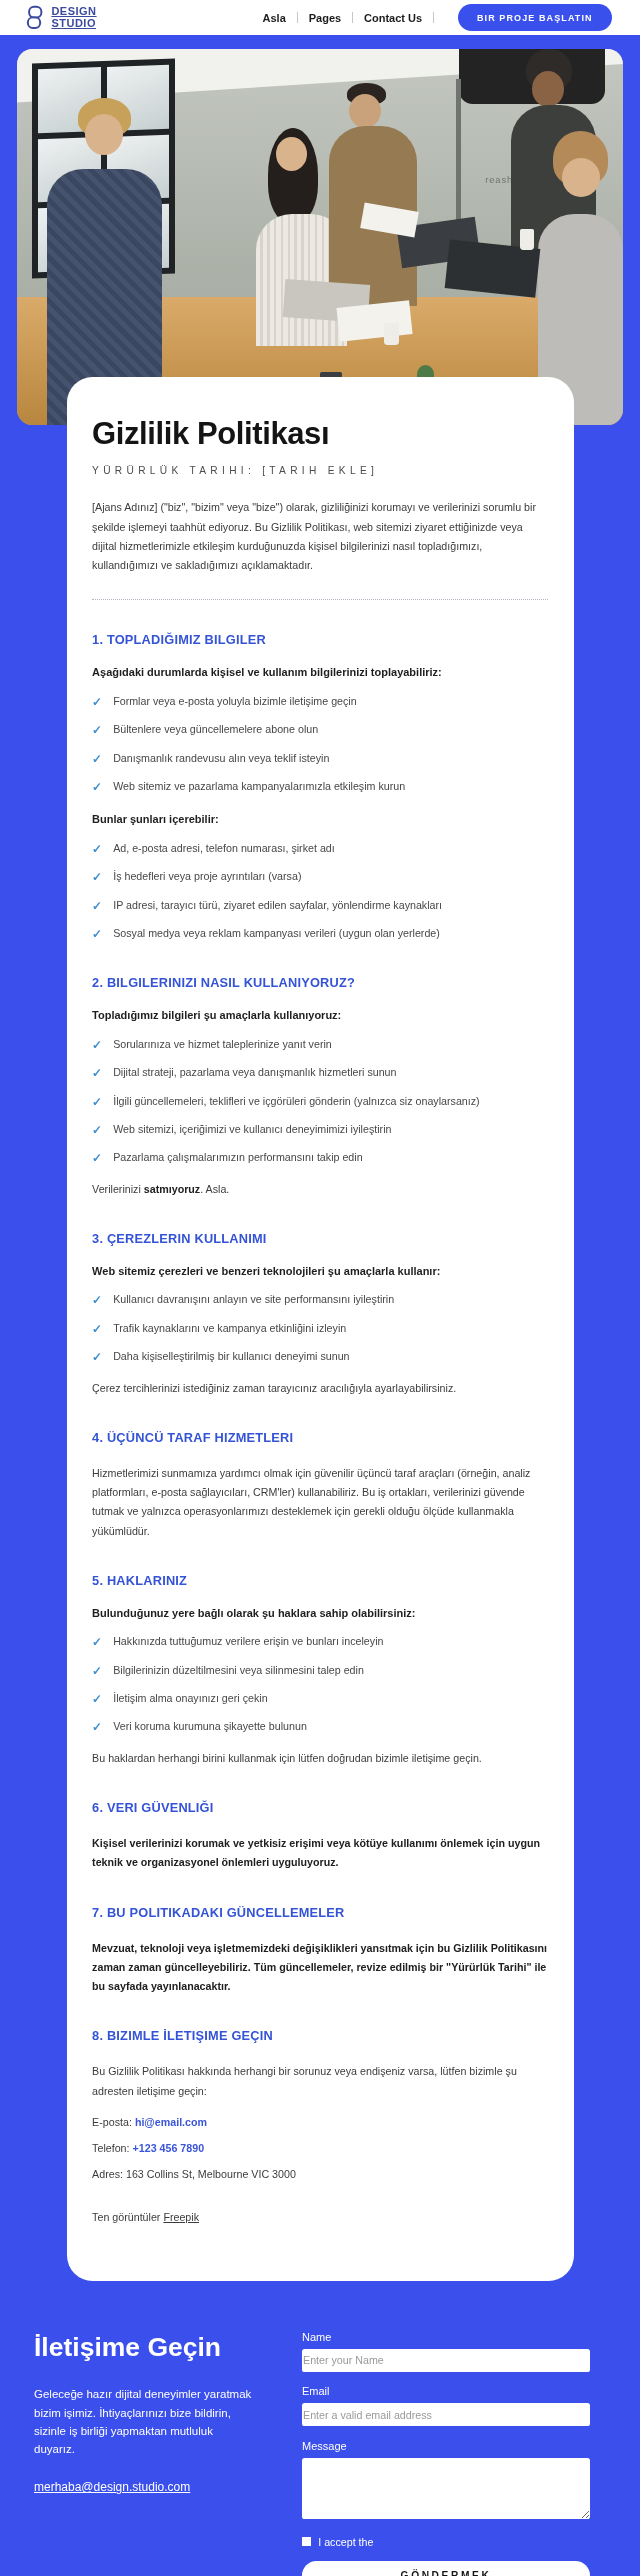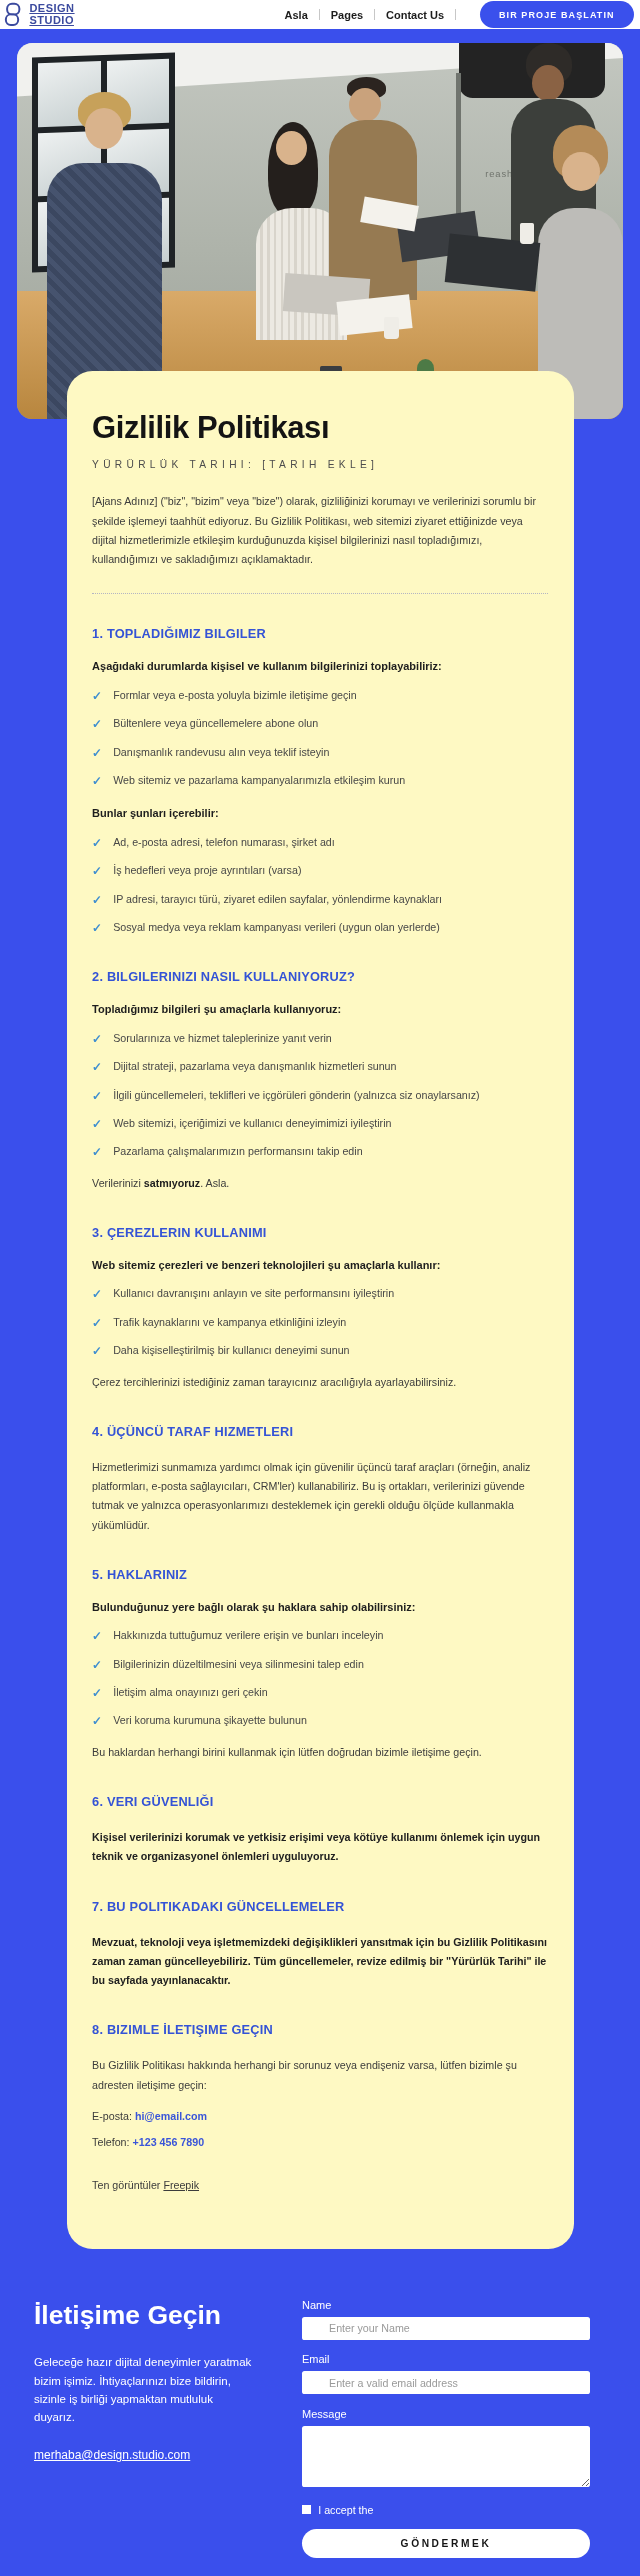--- a/index.html
+++ b/index.html
@@ -1,20 +1,20 @@
 <!DOCTYPE html>
 <html lang="tr" style="font-size:13.7px"><head>
 <meta charset="utf-8">
 <style>
   * { box-sizing: border-box; }
   html,body { margin:0; padding:0; }
   body { width:640px; font-family:"Liberation Sans", sans-serif; background:#fff; }
 
   
-  .header { height:29px; display:flex; align-items:center; padding:0 3px; background:#fff; }
+  .header { height:35px; display:flex; align-items:center; padding:0 25px; background:#fff; }
   .brand { display:flex; align-items:center; gap:5.1px; color:#3b4a9e; }
   .brand svg { display:block; }
   .brand-text { font-size:11px; font-weight:700; line-height:1.08; letter-spacing:0.5px; }
   .nav { margin-left:auto; display:flex; align-items:center; gap:11px; font-size:11px; font-weight:700; color:#1c1c1c; }
   .nav a { color:#1c1c1c; text-decoration:none; }
   .nav-sep { width:0.9px; height:11px; background:#c7c7c7; }
   .cta-btn { margin-left:24px; margin-right:3.4px; background:#3a50ec; color:#fff; border:none; border-radius:13.7px; height:26.5px; padding:0 19px; font-size:9px; font-weight:700; letter-spacing:1.1px; font-family:inherit; cursor:pointer; }
 
   
   .blue { background:#3a4fec; padding:13.7px 0 60px; }
@@ -33,21 +33,21 @@
   .hero-table { position:absolute; left:0; bottom:0; width:100%; height:34%; background:linear-gradient(180deg,#d9aa69,#b8863e); }
   .person { position:absolute; border-radius:36px 36px 0 0; }
   .head { position:absolute; border-radius:50%; background:#d9b38c; }
   .hair { position:absolute; border-radius:50% 50% 40% 40%; }
   .laptop { position:absolute; background:#3a3d41; }
   .paper { position:absolute; background:#f4f2ec; }
   .cup { position:absolute; background:#efede7; border-radius:1.7px 1.7px 3.4px 3.4px; }
   .plant { position:absolute; background:#4d7a46; border-radius:50% 50% 30% 30%; }
 
   
-  .card { width:507px; margin:-48px auto 0; background:#fef9c3; border-radius:25.6px; padding:39px 25.6px 41px; position:relative; z-index:2; }
+  .card { width:507px; margin:-48px auto 0; background:#ffffff; border-radius:25.6px; padding:39px 25.6px 41px; position:relative; z-index:2; }
   .policy-title { font-size:31px; font-weight:800; color:#141414; margin:0 0 13.7px; letter-spacing:-0.4px; }
   .policy-date { font-size:10.2px; letter-spacing:4.3px; color:#4c4c4c; margin:0 0 22px; }
   .para { font-size:10.7px; color:#3c3c3c; line-height:1.8; margin:12px 0; }
   .para-bold { font-weight:700; color:#202020; }
   .dotted-divider { border-top:1.7px dotted #b4b5c3; margin:24px 0 1.7px; }
   .sec-heading { color:#3453d6; font-size:12.8px; font-weight:700; margin:32px 0 19px; letter-spacing:0.2px; }
   .lead { font-size:11px; font-weight:700; color:#1e1e1e; margin:17px 0 15.4px; }
   .check-item { display:flex; gap:11px; margin:11px 0; font-size:10.7px; color:#474747; line-height:1.45; }
   .check { color:#3e8ed0; font-weight:700; font-size:12px; flex:0 0 auto; }
   .link-blue { color:#3a55d9; font-weight:700; text-decoration:none; }
@@ -55,21 +55,21 @@
   .credit { margin-top:24px; }
   .credit a { color:#3c3c3c; text-decoration:underline; }
 
   
   .contact { display:grid; grid-template-columns:256px 1fr; column-gap:12px; padding:50px 50px 0 34px; color:#fff; }
   .contact-title { font-size:26.5px; font-weight:800; margin:1.7px 0 22px; }
   .contact-desc { font-size:11.5px; line-height:1.6; margin:0 0 20.5px; width:219px; }
   .contact-email { color:#fff; font-weight:400; font-size:12px; }
   .field { margin-bottom:13.7px; }
   .field-label { display:block; font-size:11px; margin-bottom:6px; }
-  .text-input { width:100%; height:23px; border:none; border-radius:2.6px; padding:0 27px; font-size:10.7px; font-family:inherit; color:#333; }
+  .text-input { width:100%; height:23px; border:none; border-radius:2.6px; padding:0 1px; font-size:10.7px; font-family:inherit; color:#333; }
   .text-input::placeholder, .news-input::placeholder { color:#9a9a9a; }
   .textarea { height:61px; padding:6.8px 10.2px; resize:vertical; }
   .consent { display:flex; align-items:center; gap:6.8px; margin-top:12px; font-size:10.7px; }
   .checkbox { width:9.4px; height:9.4px; background:#fff; display:inline-block; cursor:pointer; }
   .submit-white { margin-top:13.7px; width:100%; height:29px; border:none; border-radius:14.5px; background:#fff; font-weight:700; font-size:10.2px; letter-spacing:2.6px; color:#151515; font-family:inherit; cursor:pointer; }
 </style>
 </head>
 <body>
 
 <header class="header">
@@ -253,20 +253,21 @@
     <p class="para para-bold">Kişisel verilerinizi korumak ve yetkisiz erişimi veya kötüye kullanımı önlemek için uygun teknik ve organizasyonel önlemleri uyguluyoruz.</p>
 
     <h2 class="sec-heading">7. BU POLITIKADAKI GÜNCELLEMELER</h2>
     <p class="para para-bold">Mevzuat, teknoloji veya işletmemizdeki değişiklikleri yansıtmak için bu Gizlilik Politikasını zaman zaman güncelleyebiliriz. Tüm güncellemeler, revize edilmiş bir "Yürürlük Tarihi" ile bu sayfada yayınlanacaktır.</p>
 
     <h2 class="sec-heading">8. BIZIMLE İLETIŞIME GEÇIN</h2>
     <p class="para">Bu Gizlilik Politikası hakkında herhangi bir sorunuz veya endişeniz varsa, lütfen bizimle şu adresten iletişime geçin:</p>
     <div class="contact-lines">
       <p class="para"><span>E-posta: </span><a class="link-blue" href="#">hi@email.com</a></p>
       <p class="para"><span>Telefon: </span><a class="link-blue" href="#">+123 456 7890</a></p>
+      <p class="para">Adres: 163 Collins St, Melbourne VIC 3000</p>
     </div>
     <p class="para credit"><span>Ten görüntüler </span><a href="#">Freepik</a></p>
   </section>
 
   <section class="contact">
     <div>
       <h2 class="contact-title">İletişime Geçin</h2>
       <p class="contact-desc">Geleceğe hazır dijital deneyimler yaratmak bizim işimiz. İhtiyaçlarınızı bize bildirin, sizinle iş birliği yapmaktan mutluluk duyarız.</p>
       <a class="contact-email" href="#">merhaba@design.studio.com</a>
     </div>

